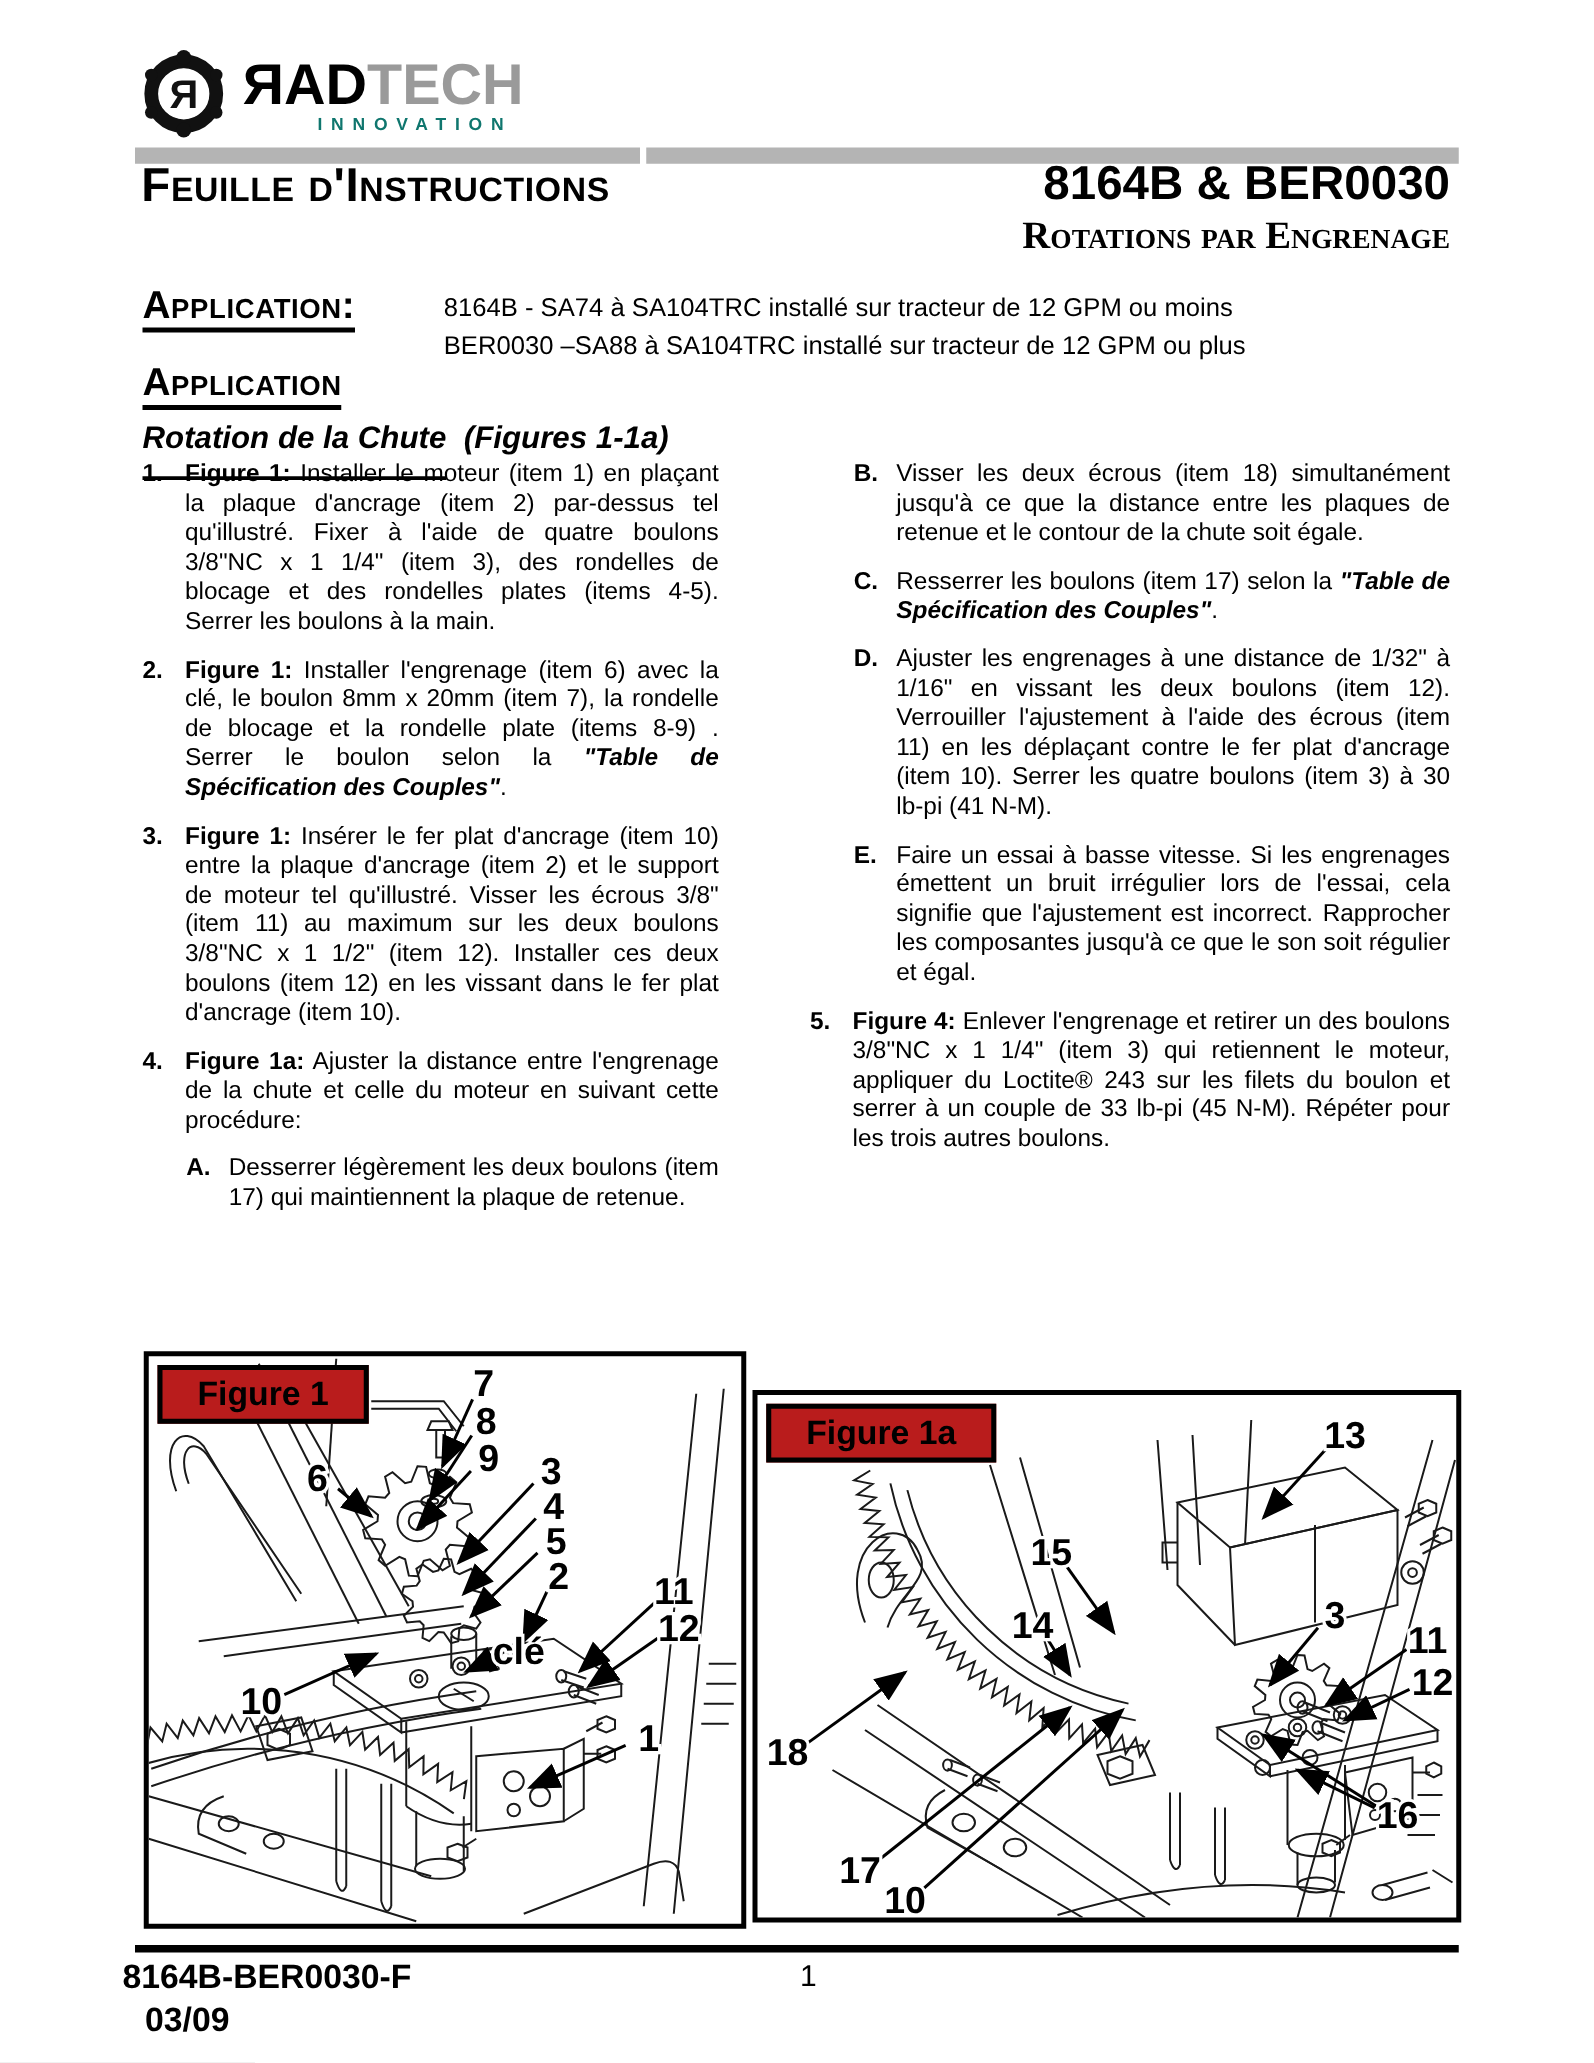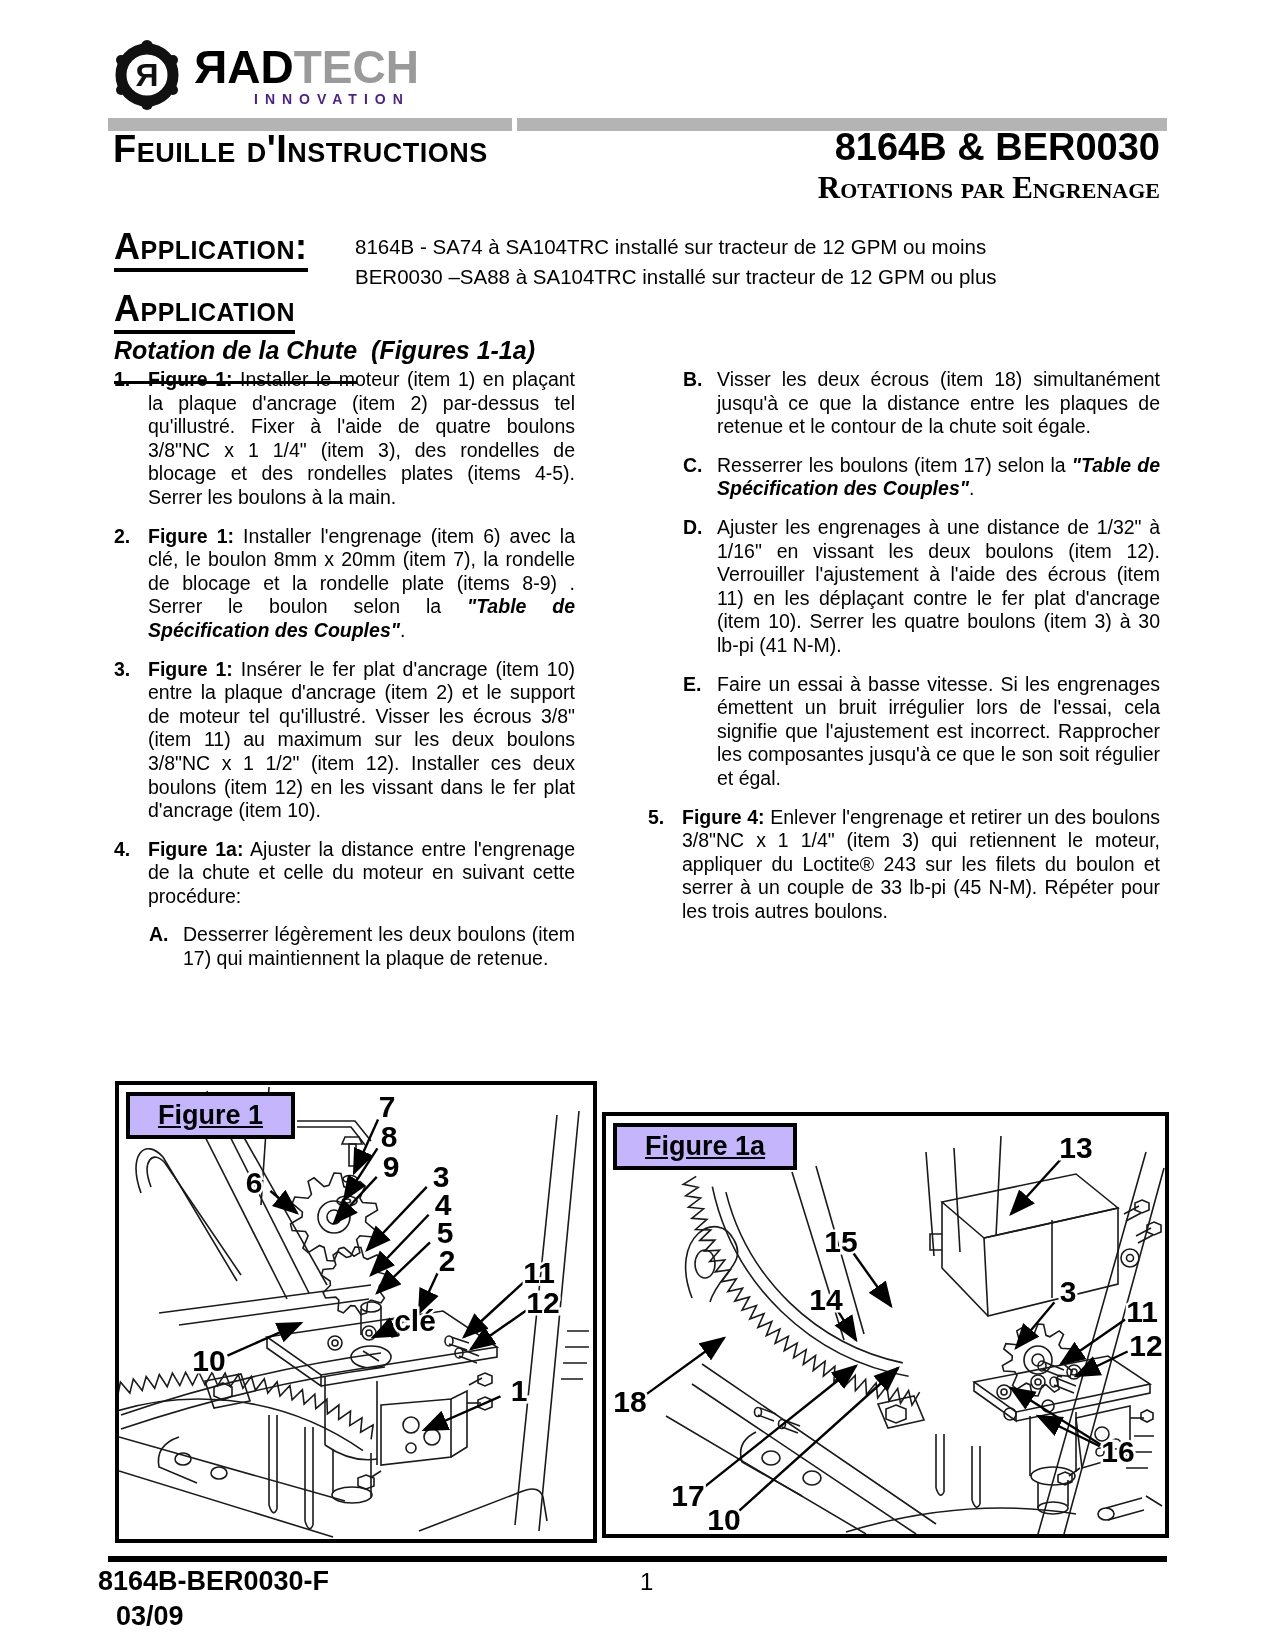--- a/index.html
+++ b/index.html
@@ -6,31 +6,31 @@
   .page{position:relative;width:1275px;height:1650px;margin:0 auto;background:#fff;
         font-family:"Liberation Sans",sans-serif;color:#000;overflow:hidden;}
 
   
   .logo{position:absolute;left:112px;top:38px;display:flex;align-items:flex-start;}
   .badge{width:70px;height:74px;}
   .wordmark{margin-left:12px;margin-top:6px;}
   .brand{font-size:46px;font-weight:bold;letter-spacing:0px;line-height:1;white-space:nowrap;}
   .brand .rletter{display:inline-block;transform:scaleX(-1);}
   .brand .tech{color:#9a9a9a;}
-  .innovation{color:#4c1d95;font-size:14px;letter-spacing:7px;margin-left:60px;margin-top:1px;font-weight:bold;}
+  .innovation{color:#0f766e;font-size:14px;letter-spacing:7px;margin-left:60px;margin-top:1px;font-weight:bold;}
   .bar{position:absolute;top:118px;height:13px;background:#b4b4b4;}
   .bar.seg1{left:108px;width:404px;}
   .bar.seg2{left:517px;width:650px;}
 
   .doc-title{position:absolute;left:113px;top:128px;font-size:38px;font-weight:bold;font-variant:small-caps;letter-spacing:.5px;}
   .model-title{position:absolute;right:115px;top:126px;font-size:38px;font-weight:bold;text-align:right;}
   .subtitle{position:absolute;right:115px;top:170px;font-size:31px;font-weight:bold;font-variant:small-caps;text-align:right;font-family:Liberation Serif, serif;}
 
   
-  .hd-underline{font-size:36px;font-weight:bold;font-variant:small-caps;border-bottom:4px solid #000;padding-bottom:1px;letter-spacing:.5px;}
+  .hd-underline{font-size:31px;font-weight:bold;font-variant:small-caps;border-bottom:4px solid #000;padding-bottom:1px;letter-spacing:.5px;}
   .app-label{position:absolute;left:114px;top:226px;}
   .app-lines{position:absolute;left:355px;top:232px;font-size:20.5px;line-height:30px;}
   .inst-label{position:absolute;left:114px;top:288px;}
 
   .section{position:absolute;left:114px;top:336px;font-size:25px;font-weight:bold;font-style:italic;}
   .section .t{border-bottom:3px solid #000;padding-bottom:17px;}
   .section .sfx{margin-left:14px;}
 
   
   .col{position:absolute;top:368px;font-size:19.5px;line-height:23.6px;text-align:justify;}
@@ -38,22 +38,22 @@
   #col-right{left:648px;width:512px;}
   .step{position:relative;padding-left:34px;margin-bottom:15px;}
   .step .num{position:absolute;left:0;top:0;font-weight:bold;}
   .step.sub{margin-left:35px;}
   .bld{font-weight:bold;} .ital{font-style:italic;}
 
   
   .figbox{position:absolute;border:4px solid #000;background:#fff;}
   #fig1{left:115px;top:1081px;width:474px;height:454px;}
   #fig1a{left:602px;top:1112px;width:559px;height:418px;}
-  .fig-label{position:absolute;left:7px;top:7px;border:4px solid #000;background:#c4b5fd;
-             padding:4px 28px;font-size:27px;font-weight:bold;z-index:2;white-space:nowrap;text-decoration:underline;}
+  .fig-label{position:absolute;left:7px;top:7px;border:4px solid #000;background:#b91c1c;
+             padding:4px 28px;font-size:27px;font-weight:bold;z-index:2;white-space:nowrap;}
   .figbox svg{position:absolute;left:0;top:0;width:100%;height:100%;}
   .callout{font-weight:bold;font-size:30px;font-family:"Liberation Sans",sans-serif;
            paint-order:stroke;stroke:#fff;stroke-width:5px;}
 
   
   .footer-rule{position:absolute;left:108px;top:1556px;width:1059px;height:6px;background:#000;}
   .footer-code{position:absolute;left:98px;top:1566px;font-size:27px;font-weight:bold;}
   .footer-date{position:absolute;left:116px;top:1601px;font-size:27px;font-weight:bold;}
   .page-num{position:absolute;left:640px;top:1568px;font-size:24px;}
 </style>

